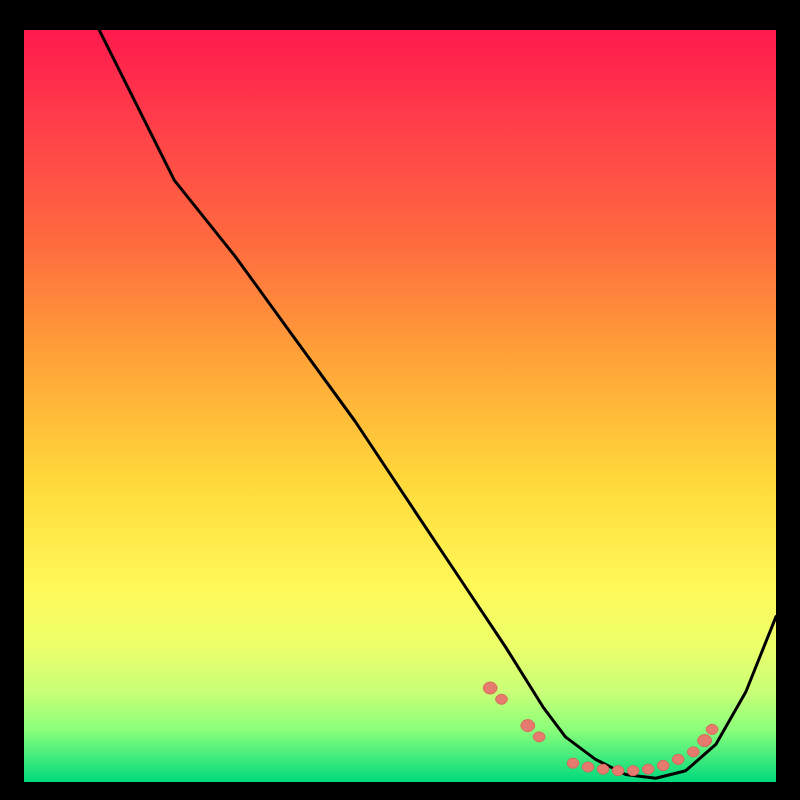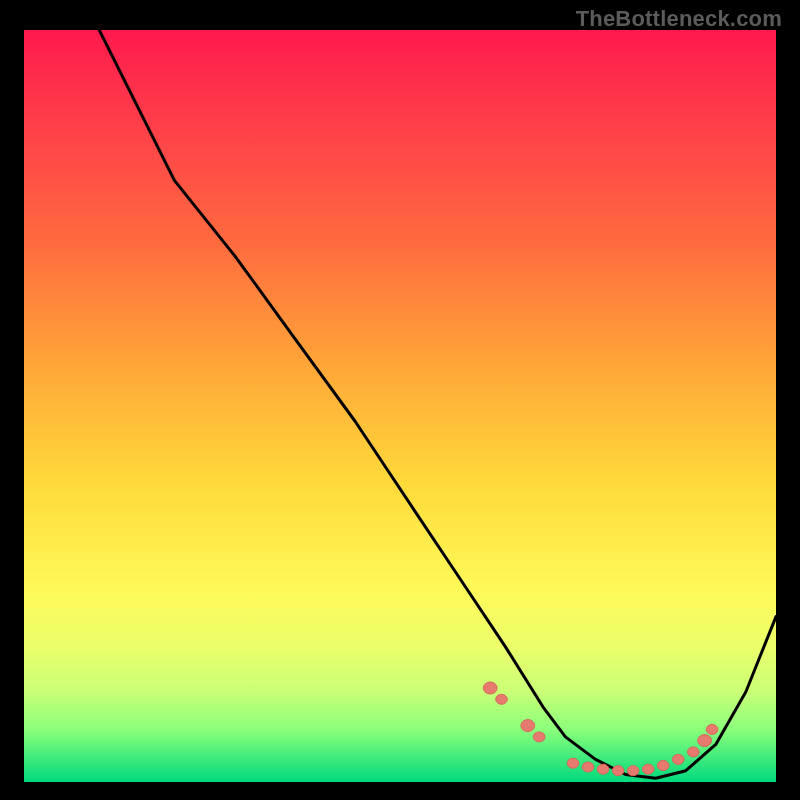--- a/index.html
+++ b/index.html
@@ -61,21 +61,20 @@
     left: 0;
     top: 0;
     width: 100%;
     height: 100%;
   }
 </style>
 </head>
 <body>
 
 <div class="frame">
-  <div class="watermark">TheBottleneck.com</div>
   <div class="plot">
     <div class="gradient"></div>
     <svg class="curve" viewBox="0 0 752 752" preserveAspectRatio="none">
       <g id="curve-layer">
           <path d="M0.0 -150.4 L60.2 -30.1 L120.3 90.2 L150.4 150.4 L210.6 225.6 L270.7 308.3 L330.9 391.0 L391.0 481.3 L436.2 549.0 L481.3 616.6 L518.9 676.8 L541.4 706.9 L571.5 729.4 L601.6 744.5 L631.7 748.2 L661.8 740.7 L691.8 714.4 L721.9 661.8 L752.0 586.6" fill="none" stroke="#000000" stroke-width="3" stroke-linecap="round" stroke-linejoin="round"></path>
         </g>
       <g id="marker-layer">
           <ellipse cx="466.2" cy="658.0" rx="6.9" ry="6.0" fill="#e77a6e" stroke="#d9665a" stroke-width="1"></ellipse>
           <ellipse cx="477.5" cy="669.3" rx="5.8" ry="5.0" fill="#e77a6e" stroke="#d9665a" stroke-width="1"></ellipse>
           <ellipse cx="503.8" cy="695.6" rx="6.9" ry="6.0" fill="#e77a6e" stroke="#d9665a" stroke-width="1"></ellipse>

